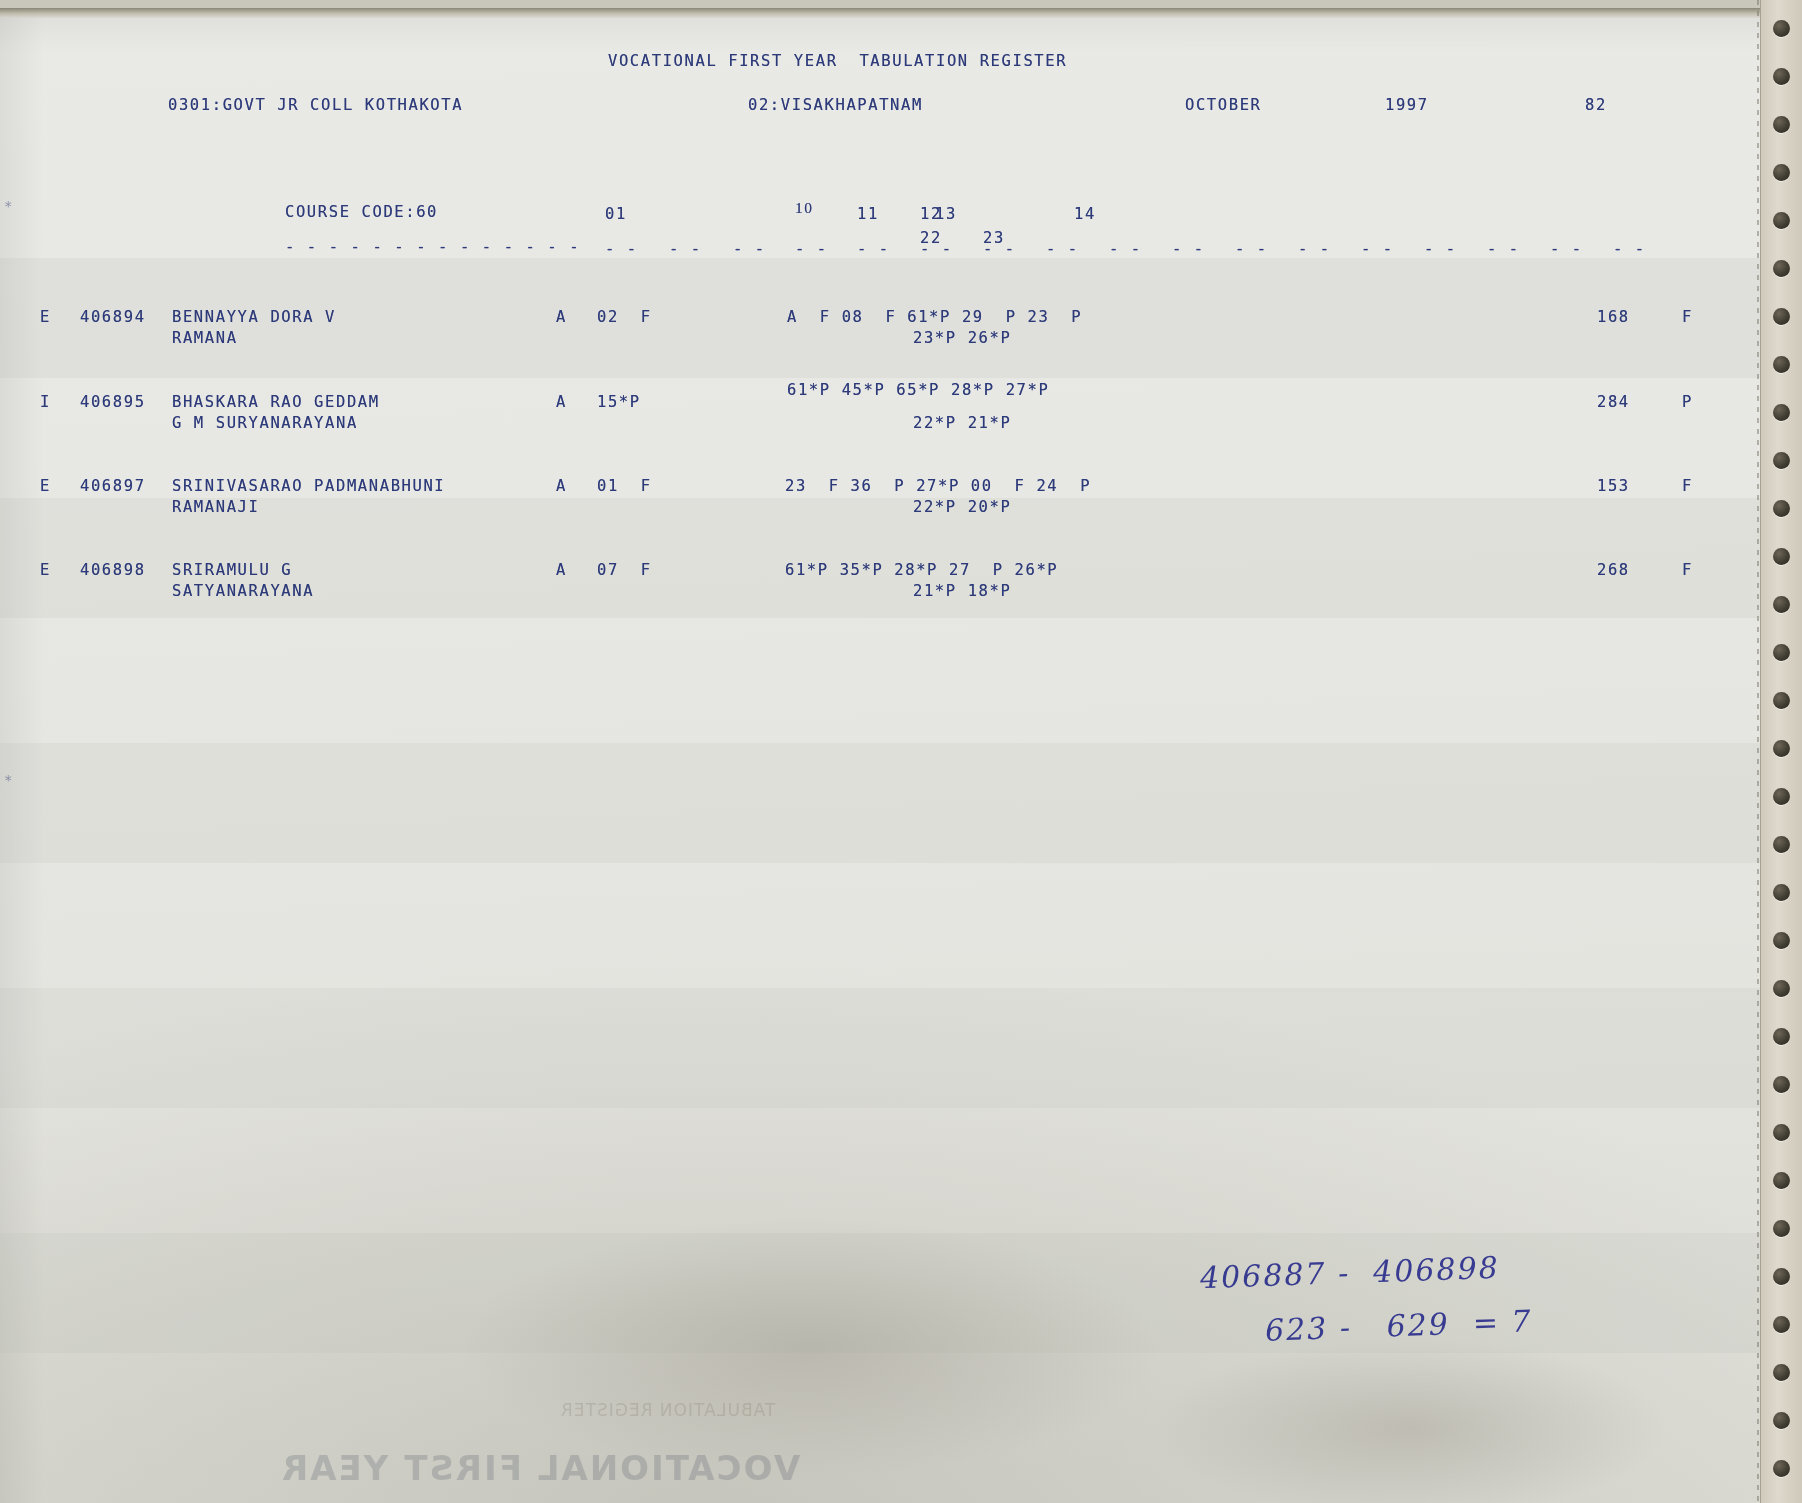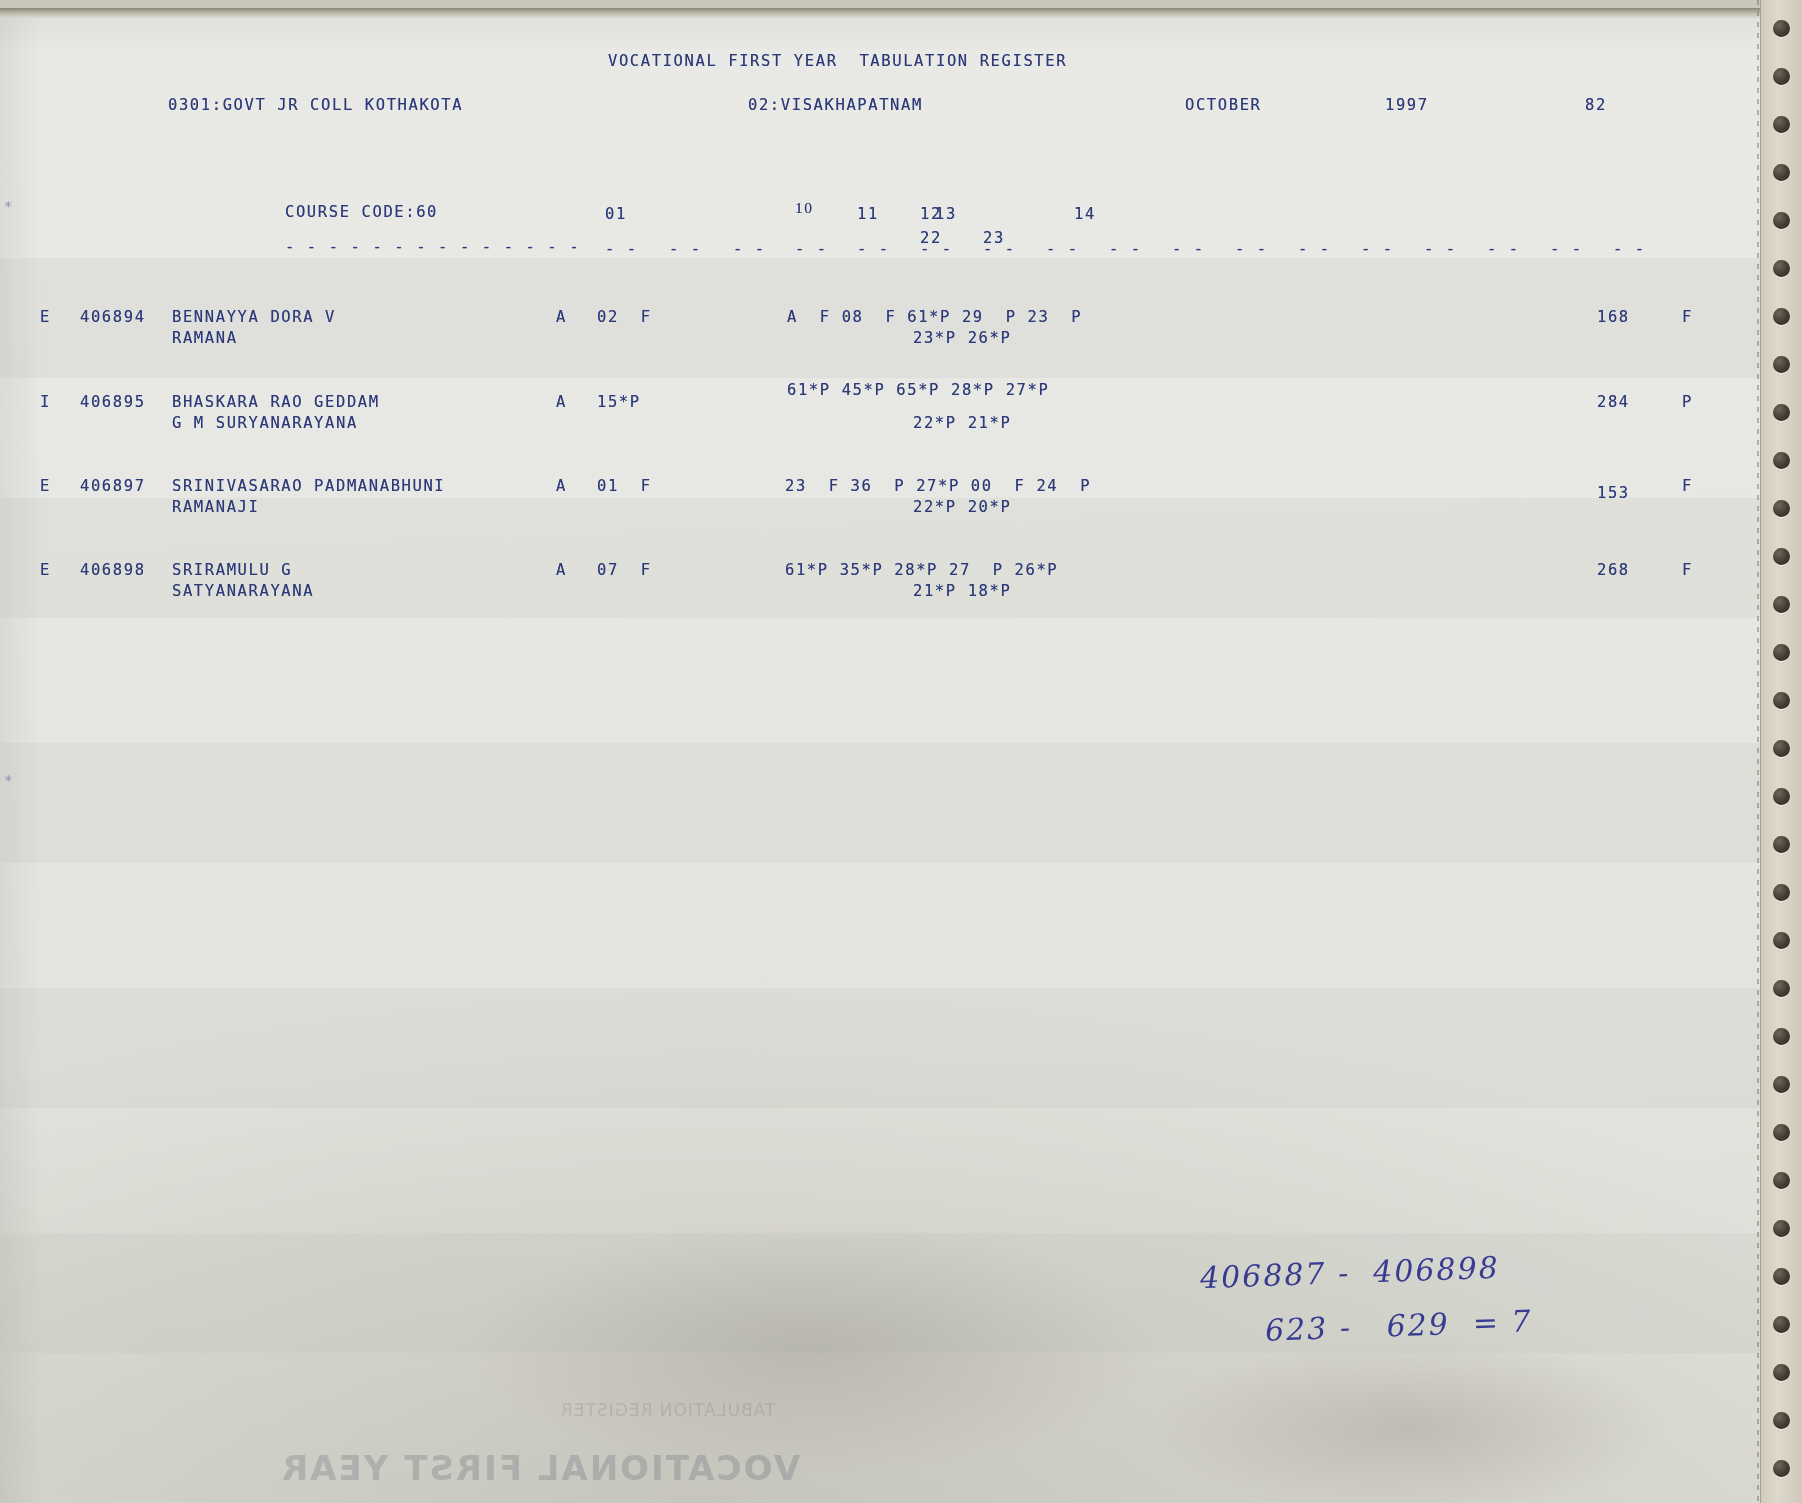--- a/index.html
+++ b/index.html
@@ -205,21 +205,21 @@
   <div class="ink" style="left:1682px;top:393px;">P</div>
 
   <div class="ink" style="left:40px;top:477px;">E</div>
   <div class="ink" style="left:80px;top:477px;">406897</div>
   <div class="ink" style="left:172px;top:477px;">SRINIVASARAO PADMANABHUNI</div>
   <div class="ink" style="left:172px;top:498px;">RAMANAJI</div>
   <div class="ink" style="left:556px;top:477px;">A</div>
   <div class="ink" style="left:597px;top:477px;">01  F</div>
   <div class="ink" style="left:785px;top:477px;">23  F 36  P 27*P 00  F 24  P</div>
   <div class="ink" style="left:913px;top:498px;">22*P 20*P</div>
-  <div class="ink" style="left:1597px;top:477px;margin-top:7px;">153</div>
+  <div class="ink" style="left:1597px;top:477px;">153</div>
   <div class="ink" style="left:1682px;top:477px;">F</div>
 
   <div class="ink" style="left:40px;top:561px;">E</div>
   <div class="ink" style="left:80px;top:561px;">406898</div>
   <div class="ink" style="left:172px;top:561px;">SRIRAMULU G</div>
   <div class="ink" style="left:172px;top:582px;">SATYANARAYANA</div>
   <div class="ink" style="left:556px;top:561px;">A</div>
   <div class="ink" style="left:597px;top:561px;">07  F</div>
   <div class="ink" style="left:785px;top:561px;">61*P 35*P 28*P 27  P 26*P</div>
   <div class="ink" style="left:913px;top:582px;">21*P 18*P</div>

